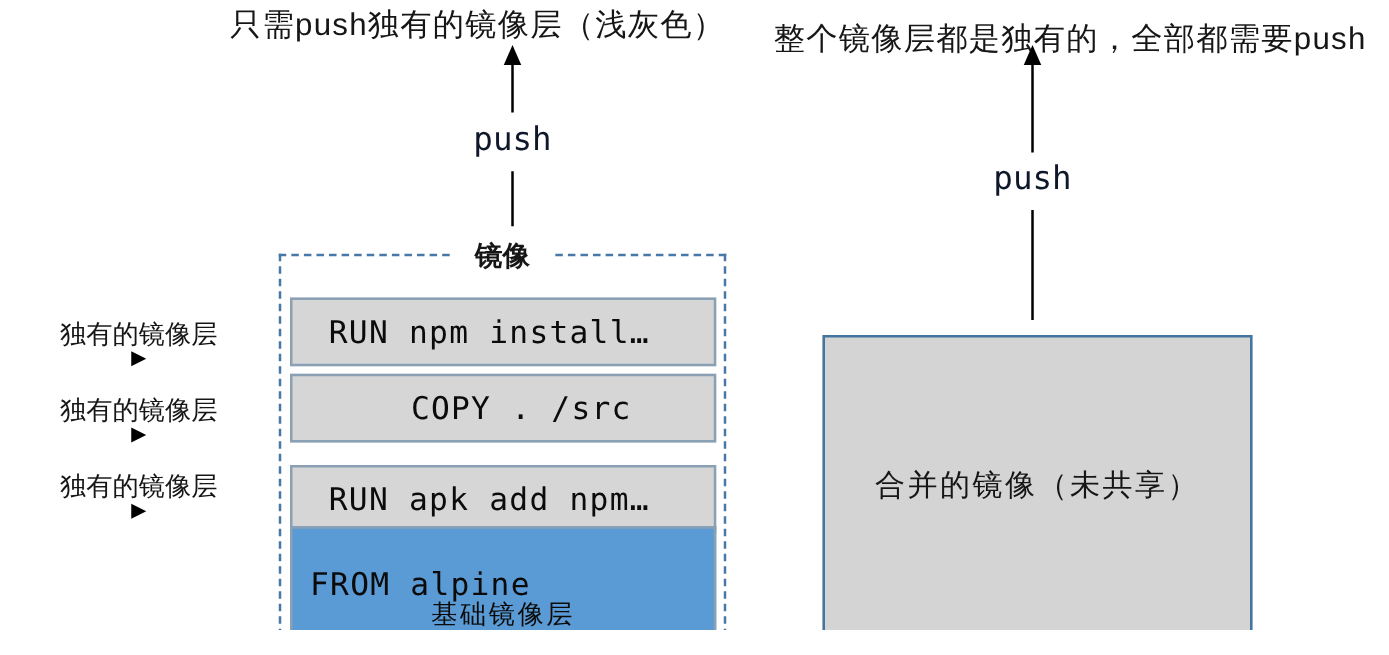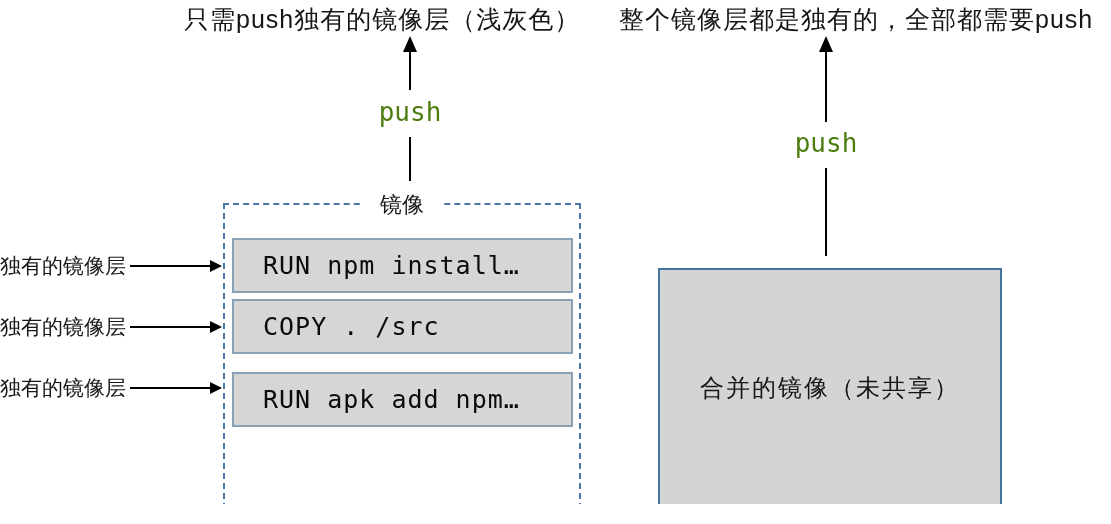--- a/index.html
+++ b/index.html
@@ -3,76 +3,80 @@
 <meta charset="utf-8">
 <style>
   html,body{margin:0;padding:0;background:#fff;}
   #canvas{
     position:relative;width:1111px;height:504px;background:#ffffff;
     font-family:"Liberation Sans","DejaVu Sans",sans-serif;color:#111;overflow:hidden;
   }
   .caption{position:absolute;font-size:25px;letter-spacing:1px;white-space:nowrap;color:#161616;}
   .mono{font-family:"DejaVu Sans Mono","Liberation Mono",monospace;}
   .push-label{position:absolute;font-family:"DejaVu Sans Mono","Liberation Mono",monospace;
-    font-size:26px;color:#4d7c0f;transform:translateX(-50%);white-space:nowrap;}
+    font-size:26px;color:#0f172a;transform:translateX(-50%);white-space:nowrap;}
   .vline{position:absolute;width:2px;background:#000;}
   .arrow-up{position:absolute;width:0;height:0;border-left:7px solid transparent;
     border-right:7px solid transparent;border-bottom:16px solid #000;}
-  .label-row{position:absolute;left:0;width:222px;display:flex;align-items:center;height:26px;}
+  .label-row{position:absolute;left:0;width:222px;display:flex;align-items:center;height:26px;flex-direction:column;}
   .label-row .txt{font-size:21px;white-space:nowrap;color:#161616;}
   .label-row .hline{flex:1;height:2px;background:#000;margin-left:4px;}
   .arrow-right{width:0;height:0;border-top:6px solid transparent;border-bottom:6px solid transparent;
     border-left:12px solid #000;}
   #dashed-box{position:absolute;left:223px;top:203px;width:358px;height:316px;
     border:2px dashed #4878a8;box-sizing:border-box;}
   #box-title{position:absolute;top:-15px;left:50%;transform:translateX(-50%);
-    background:#fff;padding:0 20px;font-size:22px;white-space:nowrap;color:#161616;}
+    background:#fff;padding:0 20px;font-size:22px;white-space:nowrap;color:#161616;font-weight:bold;}
   .layer{position:absolute;left:232px;width:341px;box-sizing:border-box;
     background:#d6d6d6;border:2px solid #8aa0b4;
     font-family:"DejaVu Sans Mono","Liberation Mono",monospace;font-size:25px;letter-spacing:1px;
     display:flex;align-items:center;padding-left:14px;color:#0b0b0b;}
   .layer.h55{height:55px;padding-left:29px;}
   #layer-base{top:421px;height:91px;background:#5b9bd5;display:block;padding:0;}
   #layer-base .code-line{position:absolute;top:30px;left:14px;font-size:25px;letter-spacing:1px;}
   #layer-base .sub{position:absolute;bottom:5px;left:0;width:100%;text-align:center;
     font-family:"Liberation Sans","DejaVu Sans",sans-serif;font-size:21px;letter-spacing:2px;color:#0b0b0b;}
   #merged-box{position:absolute;left:658px;top:268px;width:344px;height:240px;box-sizing:border-box;
     background:#d4d4d4;border:2px solid #44759e;display:flex;align-items:center;justify-content:center;}
   #merged-box .txt{font-size:24px;letter-spacing:2px;color:#161616;}
 </style>
 </head>
 <body>
 
 <div id="canvas">
 
   <div class="caption" style="left:184px;top:3px;">只需push独有的镜像层（浅灰色）</div>
-  <div class="caption" style="left:619px;top:3px;">整个镜像层都是独有的，全部都需要push</div>
+  <div class="caption" style="left:619px;top:14px;">整个镜像层都是独有的，全部都需要push</div>
 
   <div class="arrow-up" style="left:403px;top:36px;"></div>
   <div class="vline" style="left:409px;top:50px;height:40px;"></div>
   <div class="push-label" style="left:410px;top:97px;">push</div>
   <div class="vline" style="left:409px;top:137px;height:44px;"></div>
 
   <div class="arrow-up" style="left:819px;top:36px;"></div>
   <div class="vline" style="left:825px;top:50px;height:72px;"></div>
   <div class="push-label" style="left:826px;top:128px;">push</div>
   <div class="vline" style="left:825px;top:168px;height:88px;"></div>
 
   <div id="dashed-box">
     <div id="box-title">镜像</div>
   </div>
 
   <div class="layer h55" style="top:238px;">
     <span class="code">RUN npm install…</span>
   </div>
-  <div class="layer h55" style="top:299px;">
+  <div class="layer h55" style="top:299px;justify-content:center;">
     <span class="code">COPY . /src</span>
   </div>
   <div class="layer h55" style="top:360px;margin-top:12px;">
     <span class="code">RUN apk add npm…</span>
+  </div>
+  <div class="layer" id="layer-base">
+    <span class="code-line mono">FROM alpine</span>
+    <span class="sub">基础镜像层</span>
   </div>
 
   <div class="label-row" style="top:253px;">
     <span class="txt">独有的镜像层</span>
     <span class="hline"></span>
     <span class="arrow-right"></span>
   </div>
   <div class="label-row" style="top:314px;">
     <span class="txt">独有的镜像层</span>
     <span class="hline"></span>

